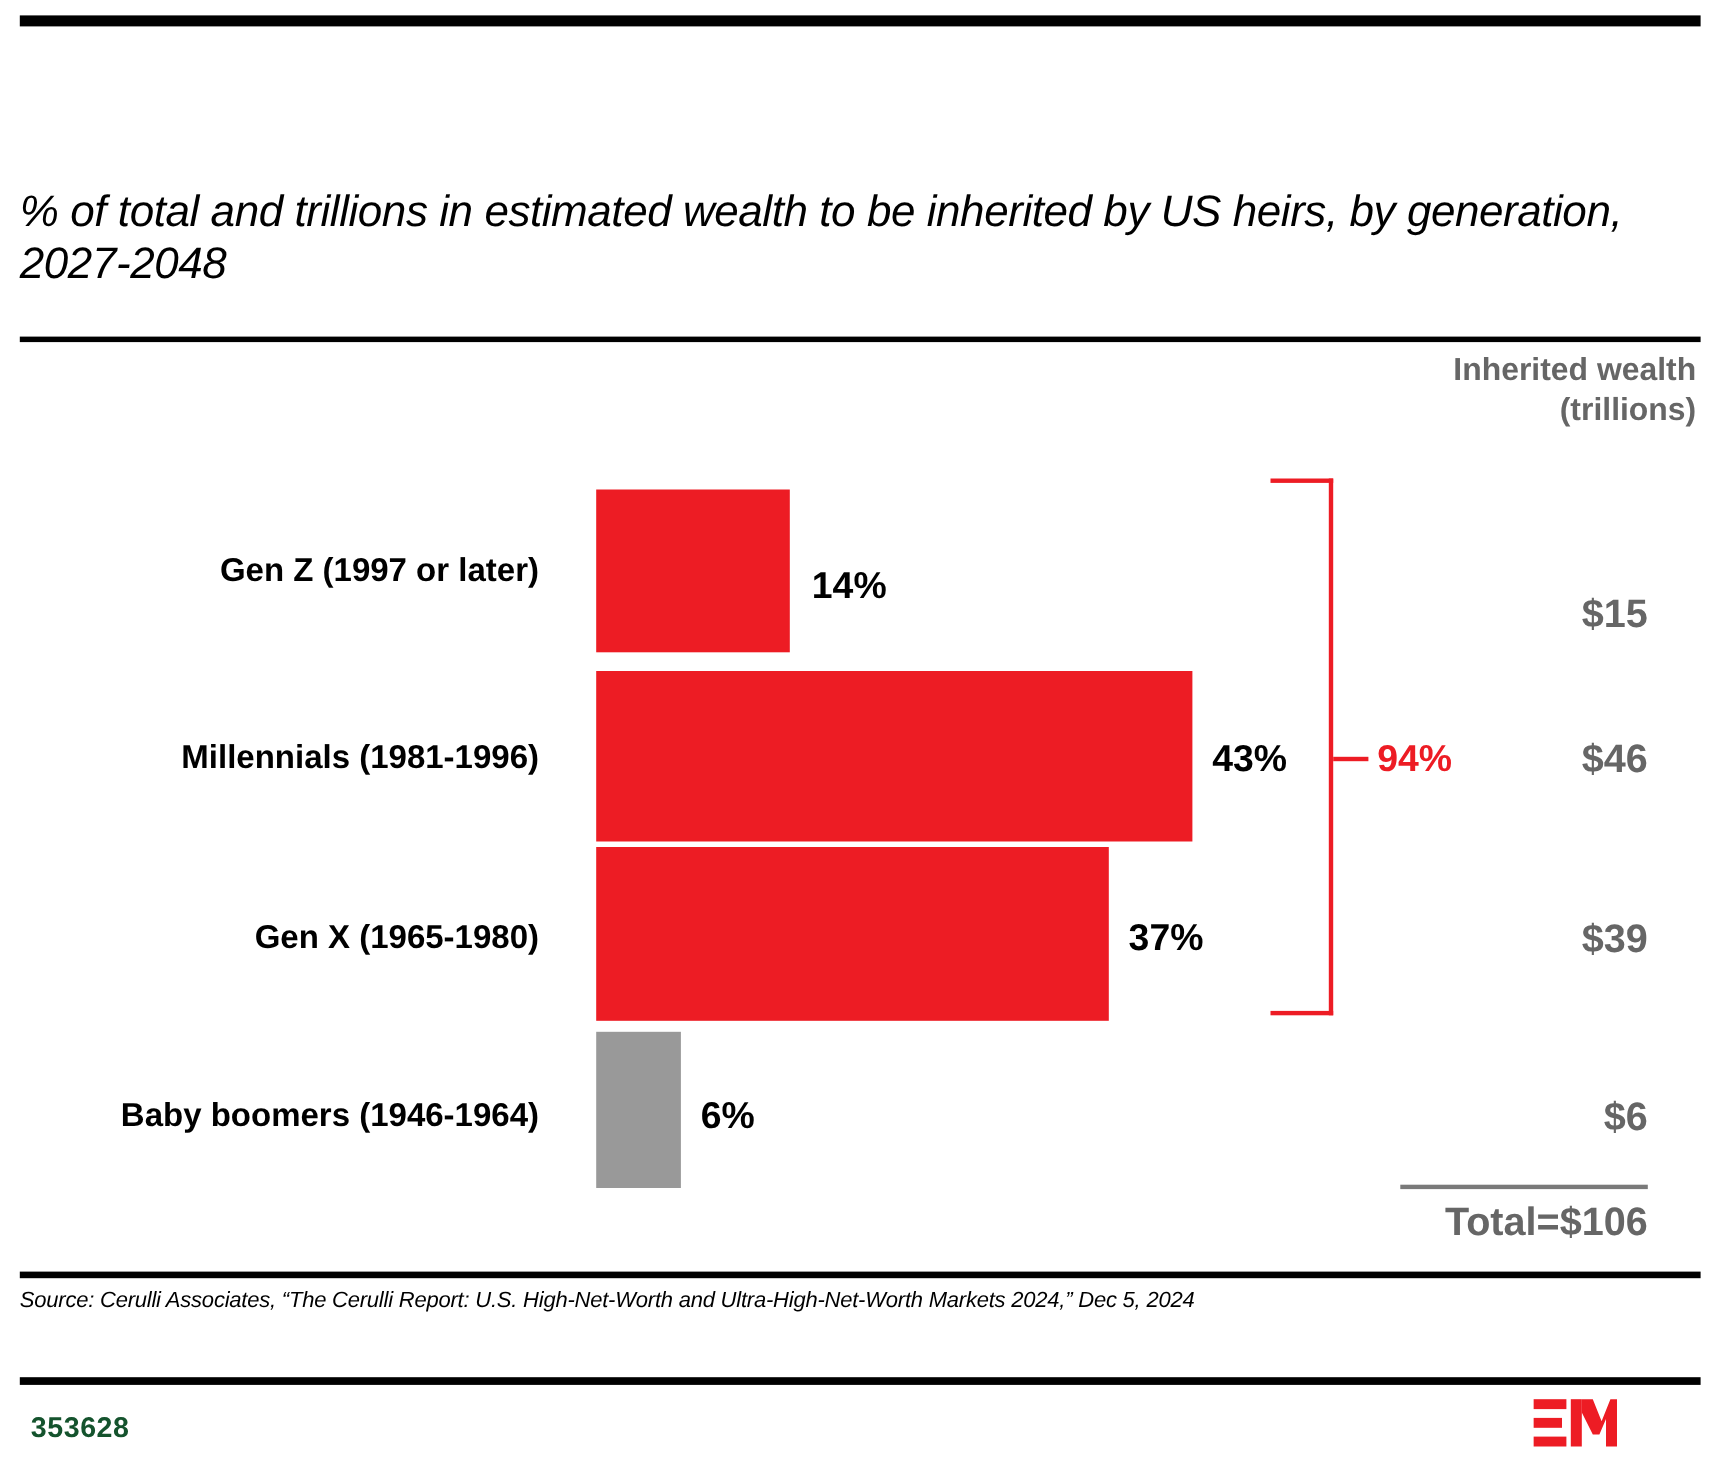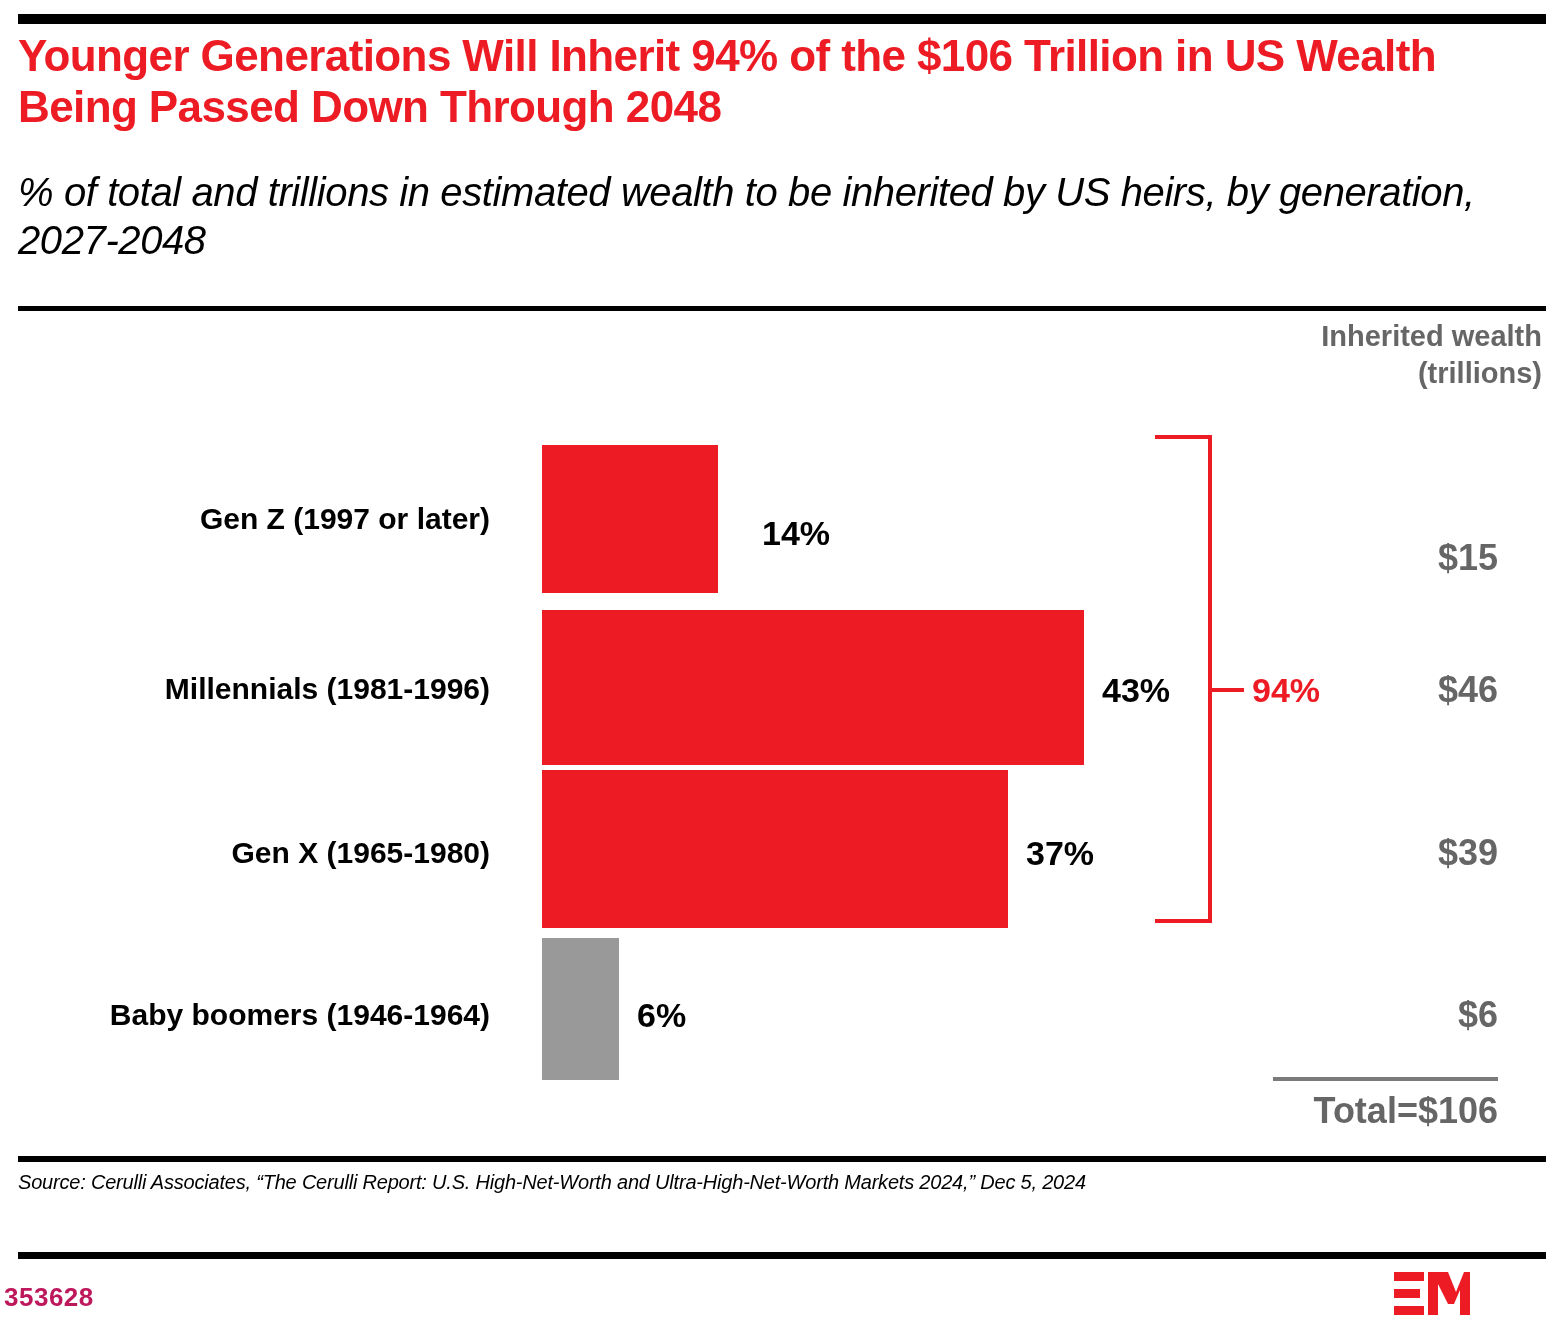--- a/index.html
+++ b/index.html
@@ -176,23 +176,23 @@
     top: 1170px;
     width: 1500px;
     color: #000000;
     font-size: 20px;
     font-style: italic;
     line-height: 1.28;
     letter-spacing: -0.2px;
   }
   .chart-id {
     position: absolute;
-    left: 4px;
+    left: 28px;
     top: 1282px;
-    color: #be185d;
+    color: #14532d;
     font-size: 26px;
     font-weight: bold;
     letter-spacing: 0.5px;
   }
 
   
   .logo {
     position: absolute;
     right: 18px;
     top: 1270px;
@@ -214,32 +214,31 @@
     letter-spacing: 1.5px;
   }
 </style>
 </head>
 <body>
 
 <div id="canvas">
 
   <div class="rule rule-top"></div>
 
-  <div class="headline">Younger Generations Will Inherit 94% of the $106 Trillion in US Wealth Being Passed Down Through 2048</div>
   <div class="subhead">% of total and trillions in estimated wealth to be inherited by US heirs, by generation, 2027-2048</div>
 
   <div class="rule rule-subhead"></div>
 
   <div class="col-header">Inherited wealth (trillions)</div>
 
   <div class="plot">
 
     <div class="cat-label" style="top:519px;">Gen Z (1997 or later)</div>
     <div class="bar bar-red" style="top:445px; height:148px; width:176px;"></div>
-    <div class="bar-value" style="left:738px; top:533px;margin-left:24px;">14%</div>
+    <div class="bar-value" style="left:738px; top:533px;">14%</div>
     <div class="wealth-value" style="top:533px;margin-top:25px;">$15</div>
 
     <div class="cat-label" style="top:689px;margin-left:42px;">Millennials (1981-1996)</div>
     <div class="bar bar-red" style="top:610px; height:155px; width:542px;"></div>
     <div class="bar-value" style="left:1102px; top:690px;">43%</div>
     <div class="wealth-value" style="top:690px;">$46</div>
 
     <div class="cat-label" style="top:853px;">Gen X (1965-1980)</div>
     <div class="bar bar-red" style="top:770px; height:158px; width:466px;"></div>
     <div class="bar-value" style="left:1026px; top:853px;">37%</div>

